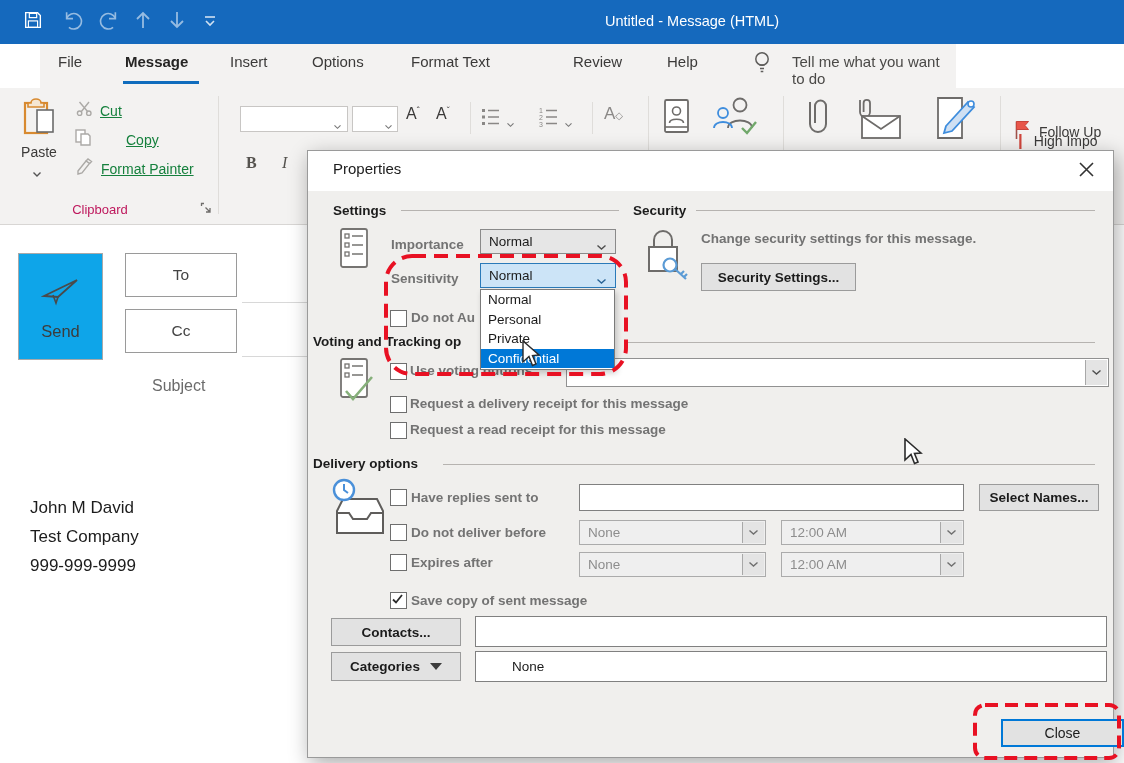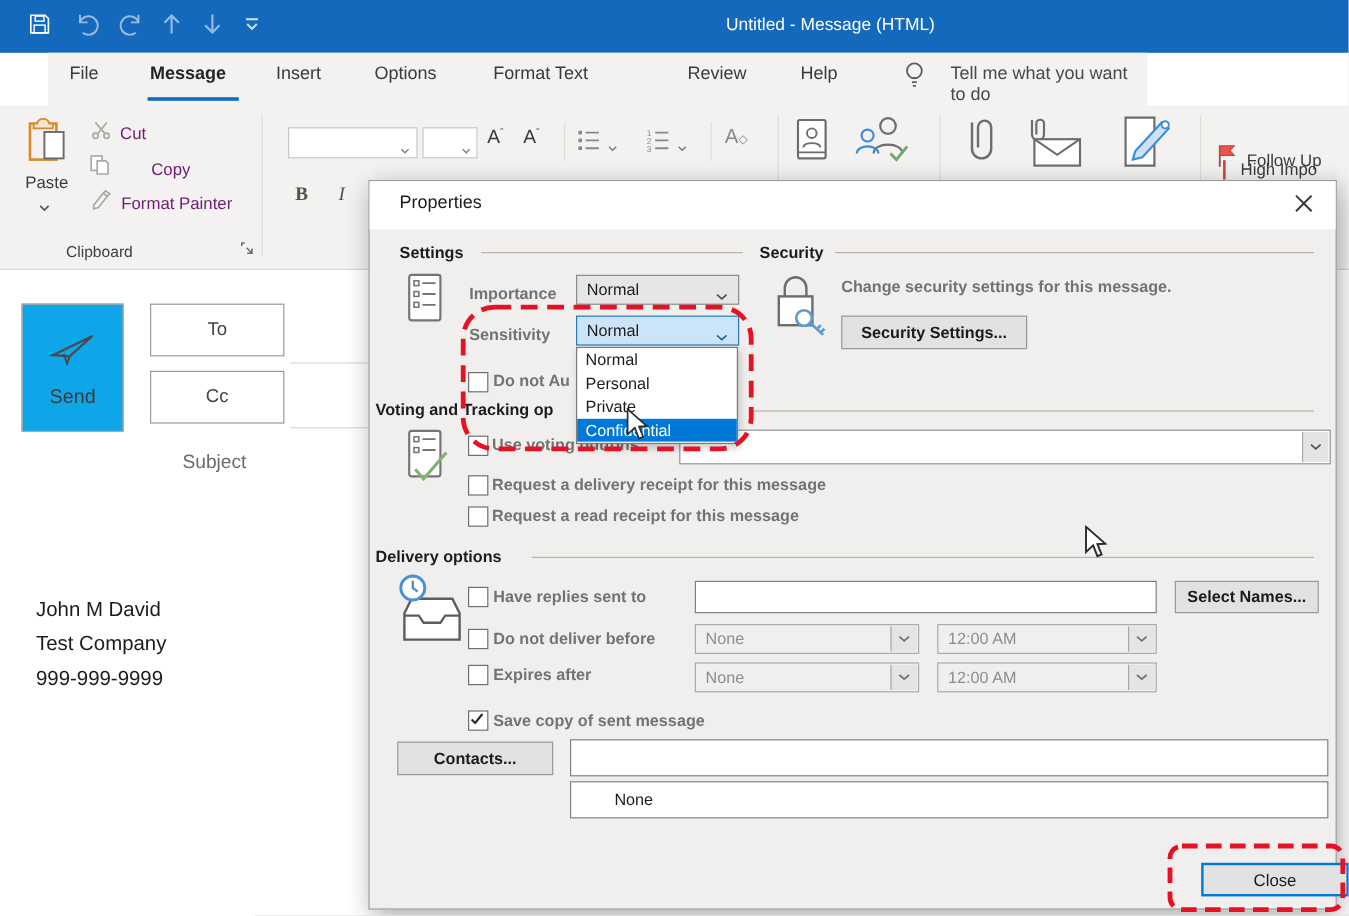--- a/index.html
+++ b/index.html
@@ -12,21 +12,21 @@
   .titlebar{left:0;top:0;width:1124px;height:44px;background:#1569bd;}
   .title-text{color:#ffffff;font-size:14.5px;top:13px;left:605px;}
   .qat{top:10px;height:24px;display:flex;align-items:center;}
 
   
   .tabrow{left:0;top:44px;width:916px;height:44px;background:#f3f2f1;margin-left:40px;}
   .tab{top:9px;font-size:15px;color:#3b3a39;cursor:default;}
   .tab-active{color:#252423;font-weight:600;}
   .tab-underline{background:#0f6cbd;height:3px;}
   .ribbon{left:0;top:88px;width:1124px;height:136px;background:#f3f2f1;border-bottom:1px solid #d8d6d4;}
-  .rib-gray{color:#701a75;font-size:13.5px;}
+  .rib-gray{color:#15803d;font-size:13.5px;text-decoration:underline;}
   .rib-dark{color:#3b3a39;font-size:13.5px;}
   .vdiv{width:1px;background:#dfddda;top:8px;height:118px;}
   .vdiv-s{width:1px;background:#dfddda;}
   .combo-rib{background:#ffffff;border:1px solid #c8c6c4;height:24px;}
 
   
   .sendbox{left:18px;top:253px;width:83px;height:105px;border:1px solid #a9a9a9;background:#0ea5e9;}
   .tocc{left:125px;width:110px;height:42px;border:1px solid #9a9a9a;background:#fff;
         display:flex;align-items:center;justify-content:center;font-size:15.5px;color:#444;}
   .fieldline{height:1px;background:#d8d8d8;}
@@ -159,21 +159,21 @@
     </div>
     <div class="abs" style="left:76px;top:70px;display:flex;align-items:center;">
       <span style="margin-right:7px;">
         <svg width="18" height="17" viewBox="0 0 18 17">
             <path d="M2 13 L10 3 l3.5 2.5 L6 15 l-4 1 Z" fill="none" stroke="#aba9a6" stroke-width="1.4"></path>
             <path d="M10 3 l2-2 3.5 2.5 -2 2" fill="none" stroke="#aba9a6" stroke-width="1.4"></path>
           </svg>
       </span>
       <span class="rib-gray" style="font-size:14px;">Format Painter</span>
     </div>
-    <span class="abs rib-dark" style="left:55px;top:114px;width:90px;text-align:left;color:#404040;font-size:13px;">Clipboard</span>
+    <span class="abs rib-dark" style="left:55px;top:114px;width:90px;text-align:center;color:#be185d;font-size:13px;">Clipboard</span>
     <span class="abs" style="left:200px;top:112px;">
       <svg width="12" height="12" viewBox="0 0 12 12">
           <path d="M1.5 4 V1.5 H4 M5.5 5.5 L10 10 M10 6 v4 h-4" fill="none" stroke="#6f6d6b" stroke-width="1.3"></path>
         </svg>
     </span>
     <div class="abs vdiv" style="left:218px;"></div>
 
     <div class="abs combo-rib" style="left:240px;top:18px;width:106px;">
       <span class="abs" style="right:5px;top:9px;"><svg width="9" height="6" viewBox="0 0 10 7">
             <path d="M1.5 1.5 L5 5 L8.5 1.5" stroke="#777" stroke-width="1.3" fill="none"></path>
@@ -430,20 +430,24 @@
       <svg width="13" height="13" viewBox="0 0 13 13" style="position:absolute;left:0;top:0;">
           <path d="M2 6.5 L5 9.5 L11 2" stroke="#2b2b2b" stroke-width="1.8" fill="none"></path>
         </svg>
     </span>
     <span class="abs lbl nw" style="left:103px;top:442px;">Save copy of sent message</span>
 
     <div class="abs btn" style="left:23px;top:467px;width:130px;height:28px;">
       <span>Contacts...</span>
     </div>
     <div class="abs tfield" style="left:167px;top:465px;width:632px;height:31px;"></div>
+    <div class="abs btn" style="left:23px;top:501px;width:130px;height:29px;">
+      <span>Categories</span>
+      <span style="margin-left:10px;width:0;height:0;border-left:6px solid transparent;border-right:6px solid transparent;border-top:7px solid #3c3c3c;"></span>
+    </div>
     <div class="abs tfield" style="left:167px;top:500px;width:632px;height:31px;">
       <span style="padding-left:27px;">None</span>
     </div>
 
     <div class="abs btn" style="left:693px;top:568px;width:123px;height:28px;border:2px solid #0078d7;font-weight:400;font-size:14px;">
       <span>Close</span>
     </div>
 
     <div class="abs menu" style="left:172px;top:138px;">
       <div class="mi">Normal</div>

